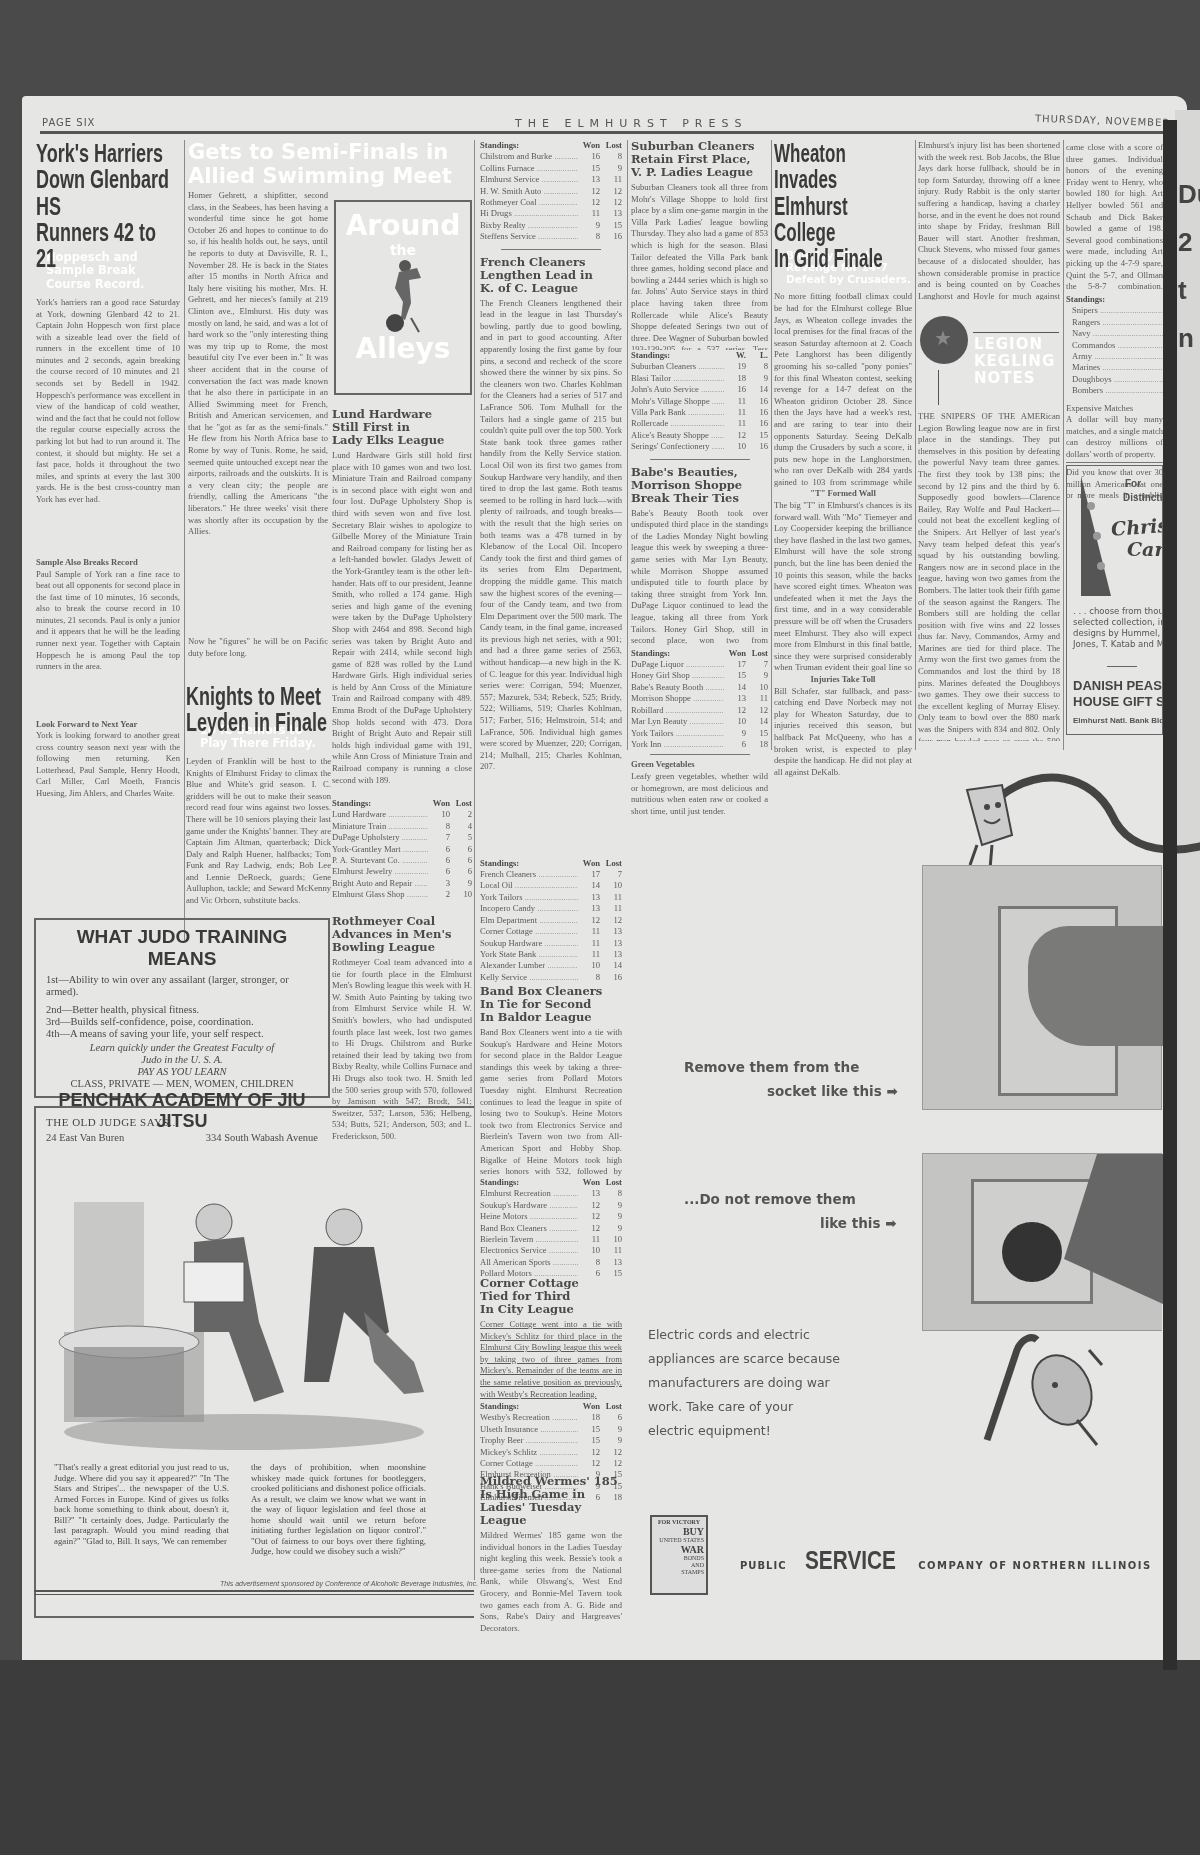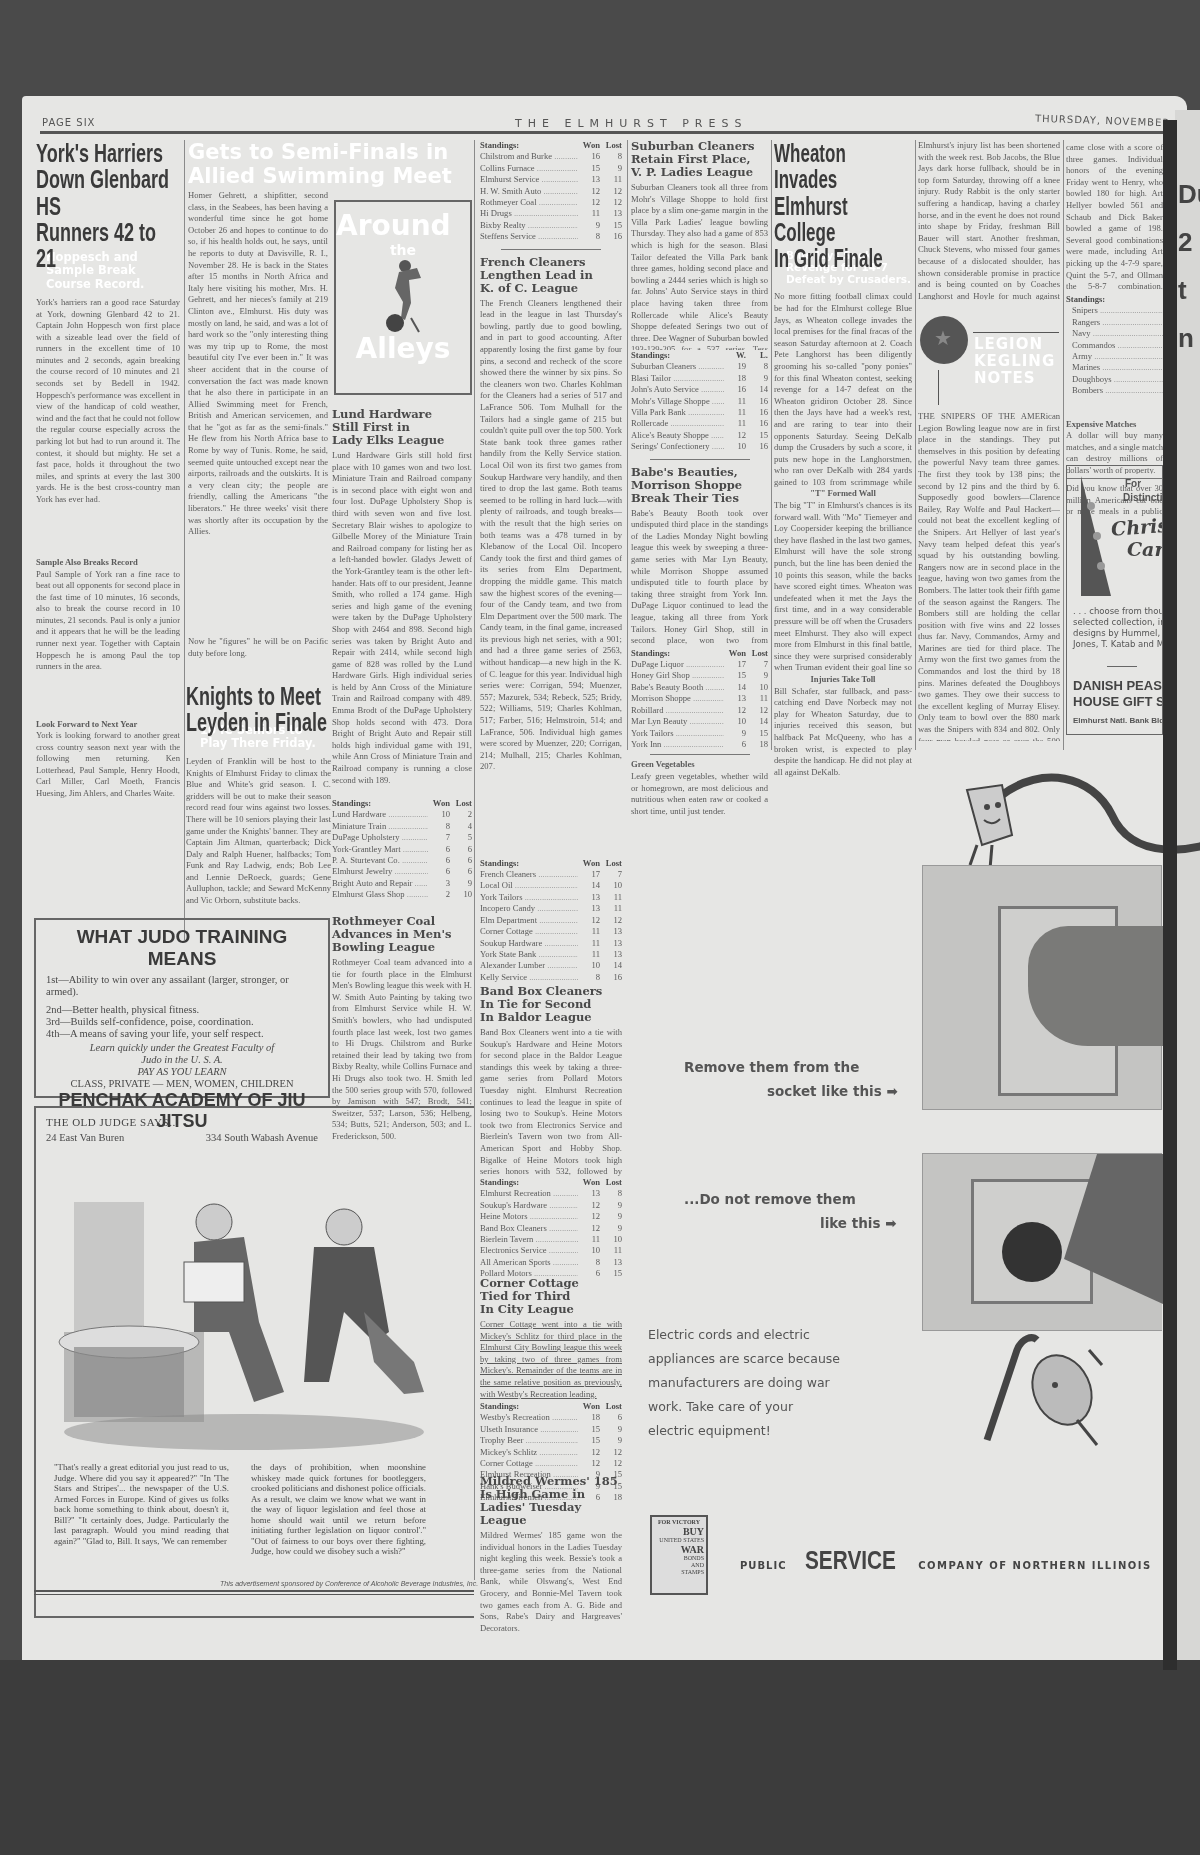--- a/index.html
+++ b/index.html
@@ -74,21 +74,21 @@
 <div class="abs" style="left:188px;top:140px;width:290px;">
   <div class="gothic" style="font-size:21px;line-height:24px;">
     <div>Gets to Semi-Finals in</div>
     <div>Allied Swimming Meet</div>
   </div>
 </div>
 <div class="abs body" style="left:188px;top:190px;width:140px;height:445px;overflow:hidden;">Homer Gehrett, a shipfitter, second class, in the Seabees, has been having a wonderful time since he got home October 26 and hopes to continue to do so, if his health holds out, he says, until he reports to duty at Davisville, R. I., November 28. He is back in the States after 15 months in North Africa and Italy here visiting his mother, Mrs. H. Gehrett, and her nieces's family at 219 Clinton ave., Elmhurst. His duty was mostly on land, he said, and was a lot of hard work so the "only interesting thing was my trip up to Rome, the most beautiful city I've ever been in." It was sheer accident that in the course of conversation the fact was made known that he also there in participate in an Allied Swimming meet for French, British and American servicemen, and that he "got as far as the semi-finals." He flew from his North Africa base to Rome by way of Tunis. Rome, he said, seemed quite untouched except near the airports, railroads and the outskirts. It is a very clean city; the people are friendly, calling the Americans "the liberators." He three weeks' visit there was shortly after its occupation by the Allies.</div>
 <div class="abs body" style="left:188px;top:636px;width:140px;">Now he "figures" he will be on Pacific duty before long.</div>
 
 <div class="boxframe" style="left:334px;top:200px;width:138px;height:195px;">
-  <div class="gothic" style="font-size:28px;text-align:left;margin-top:8px;">Around</div>
+  <div class="gothic" style="font-size:28px;text-align:center;margin-top:8px;">Around</div>
   <div class="gothic" style="font-size:14px;text-align:center;">the</div>
   <svg width="60" height="75" viewBox="0 0 60 75" style="display:block;margin:0 auto;">
     <circle cx="32" cy="8" r="6" fill="#555"></circle>
     <path d="M26 14 L44 10 L48 20 L36 22 L38 45 L32 62 L28 60 L30 44 L22 30 Z" fill="#666"></path>
     <circle cx="22" cy="65" r="9" fill="#444"></circle>
     <line x1="38" y1="60" x2="46" y2="74" stroke="#555" stroke-width="2"></line>
   </svg>
   <div class="gothic" style="font-size:28px;text-align:center;">Alleys</div>
 </div>
 
@@ -617,21 +617,21 @@
     <div class="row" style="padding-left:6px;">
         <span class="n">Marines</span>
       </div>
     <div class="row" style="padding-left:6px;">
         <span class="n">Doughboys</span>
       </div>
     <div class="row" style="padding-left:6px;">
         <span class="n">Bombers</span>
       </div>
   </div>
-  <div class="body" style="font-weight:bold;margin-top:22px;">Expensive Matches</div>
+  <div class="body" style="font-weight:normal;margin-top:6px;">Expensive Matches</div>
   <div class="body" style="height:44px;overflow:hidden;">A dollar will buy many matches, and a single match can destroy millions of dollars' worth of property.</div>
   <div style="border-top:1px solid #777;margin:4px 0;"></div>
   <div class="body" style="height:34px;overflow:hidden;">Did you know that over 30 million Americans eat one or more meals in a public eating place daily?</div>
 </div>
 
 <div class="abs" style="left:1066px;top:465px;width:97px;height:270px;border:1px solid #666;overflow:hidden;">
   <svg width="36" height="120" viewBox="0 0 36 120" style="position:absolute;left:10px;top:10px;">
     <polygon points="4,0 34,120 4,120" fill="#555"></polygon>
     <circle cx="14" cy="30" r="4" fill="#999"></circle>
     <circle cx="20" cy="60" r="4" fill="#999"></circle>

